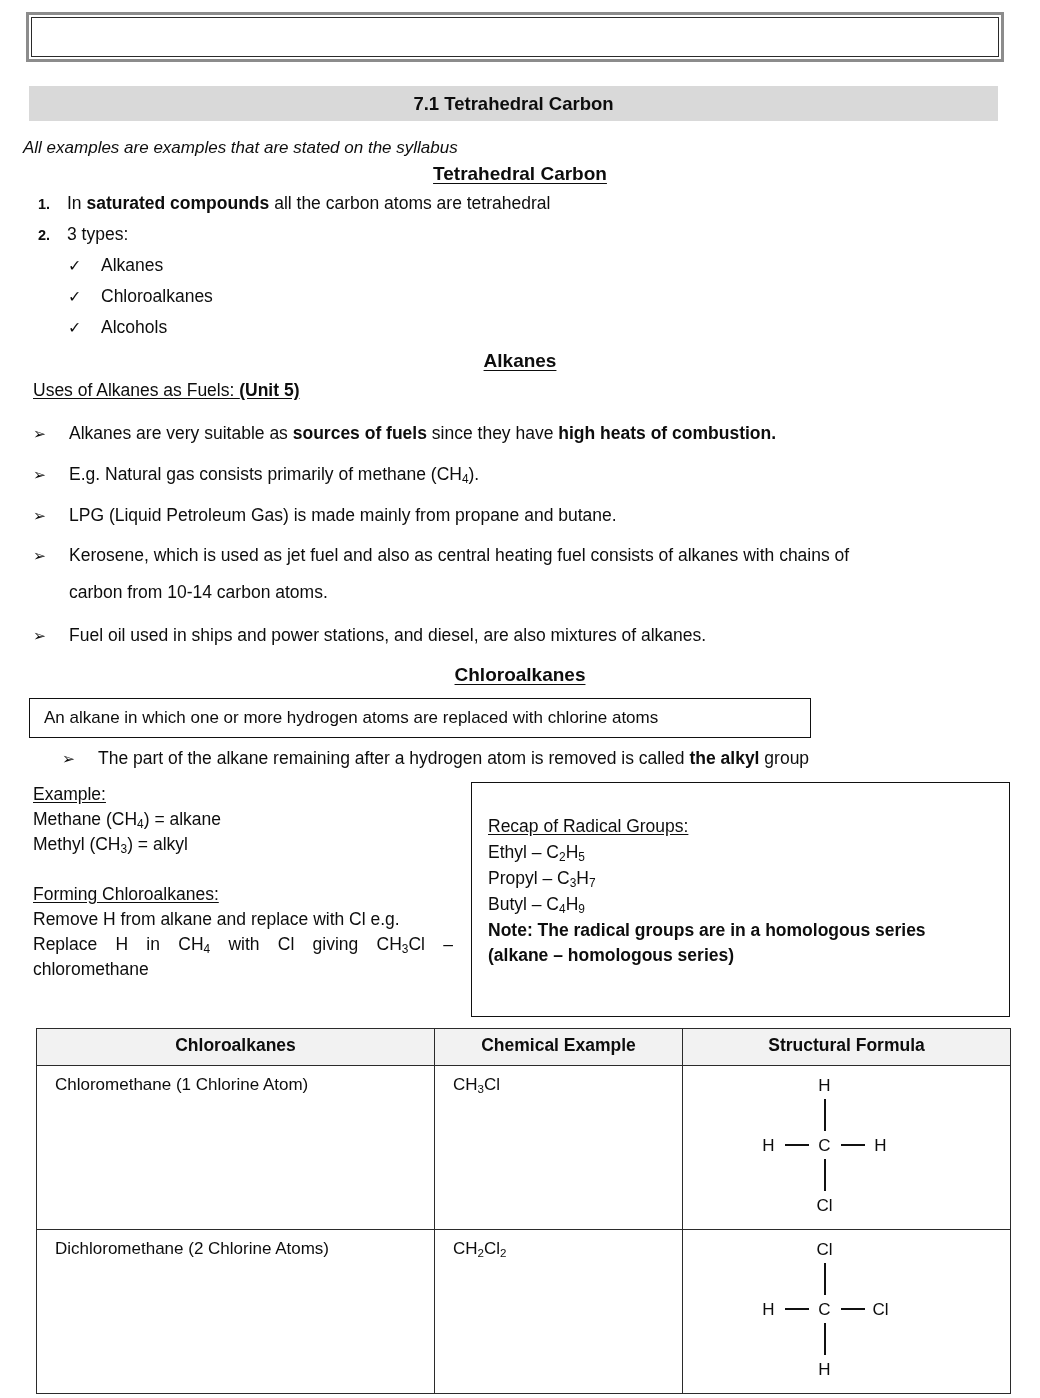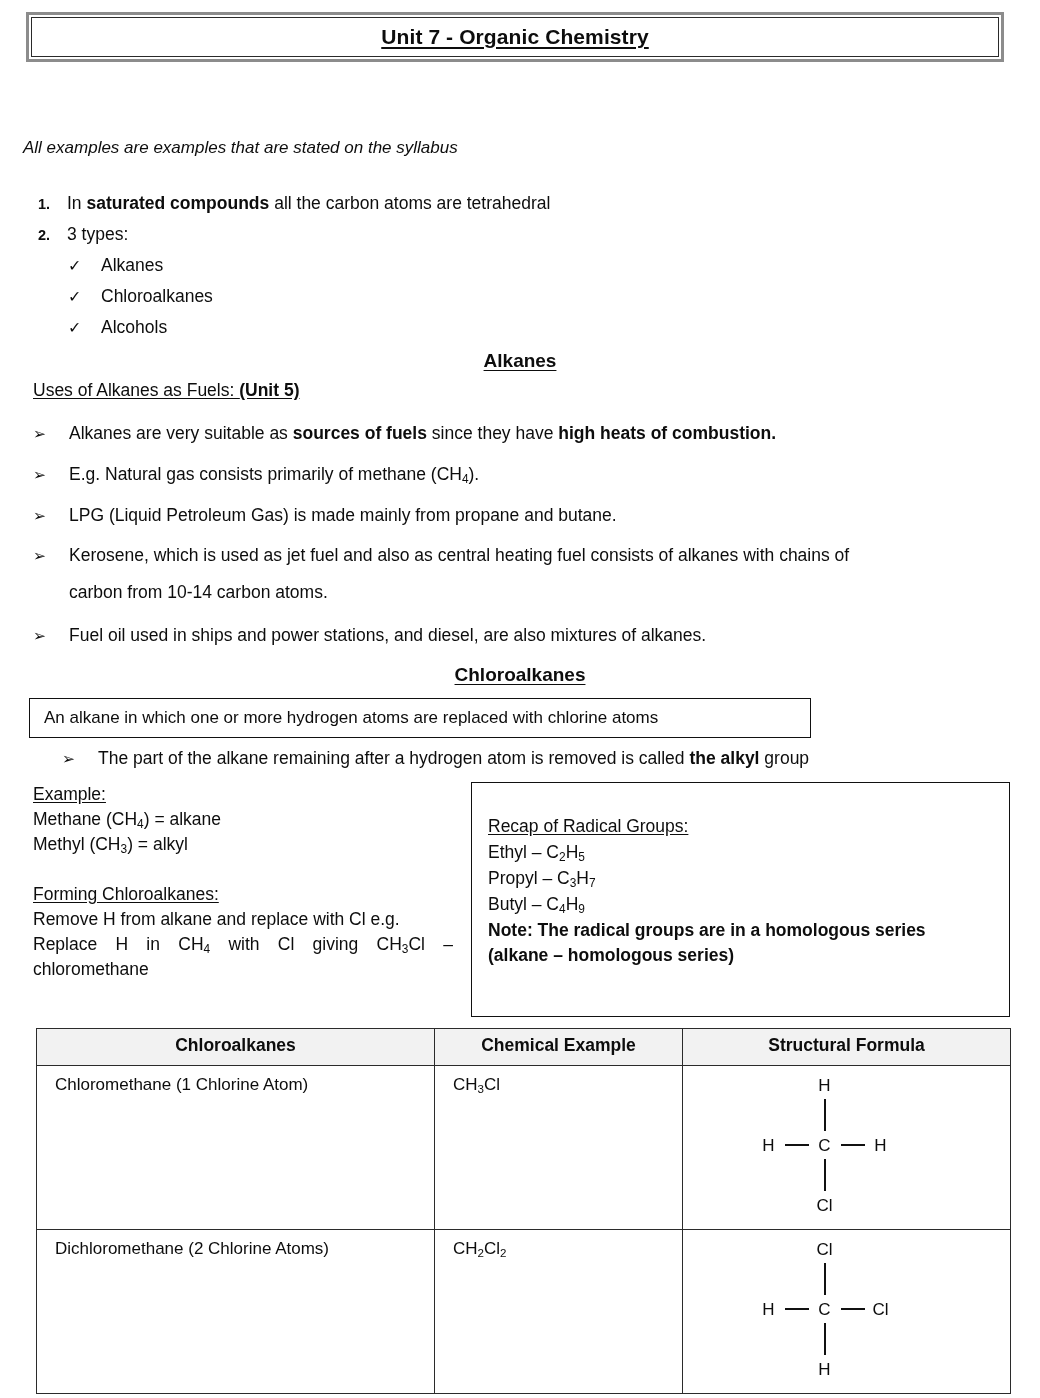--- a/index.html
+++ b/index.html
@@ -256,26 +256,29 @@
   .bond-h-left  { left: 38px;  width: 24px; }
   .bond-h-right { left: 94px;  width: 24px; }
 </style>
 </head>
 <body>
 
 <div class="page">
 
   <div class="unit-box">
     <div class="unit-box-inner"></div>
-    <span class="unit-title">Unit 7 - Organic Chemistry</span>
-  </div>
-
+  </div>
+
+  <div class="section-bar">
+    <span class="section-bar-title">7.1 Tetrahedral Carbon</span>
+  </div>
 
   <div class="note-italic">All examples are examples that are stated on the syllabus</div>
 
+  <div class="center-head" style="top:163px;">Tetrahedral Carbon</div>
 
   <div class="num-item" style="left:33px; top:193px;">
     <span class="num-marker">1.</span>
     <span class="num-text">In <b>saturated compounds</b> all the carbon atoms are tetrahedral</span>
   </div>
   <div class="num-item" style="left:33px; top:224px;">
     <span class="num-marker">2.</span>
     <span class="num-text">3 types:</span>
   </div>
 

